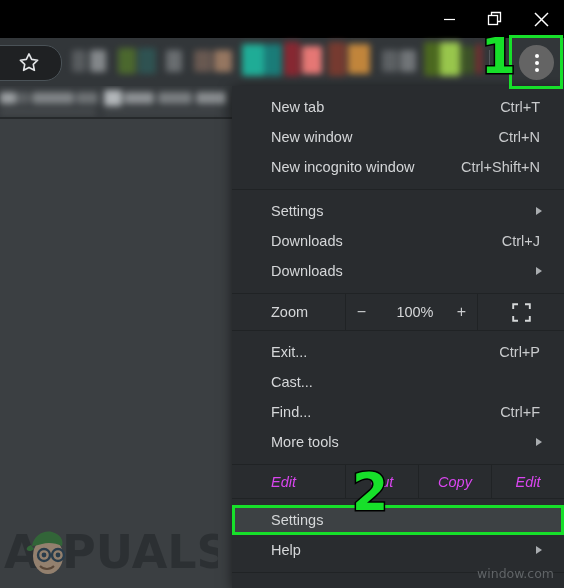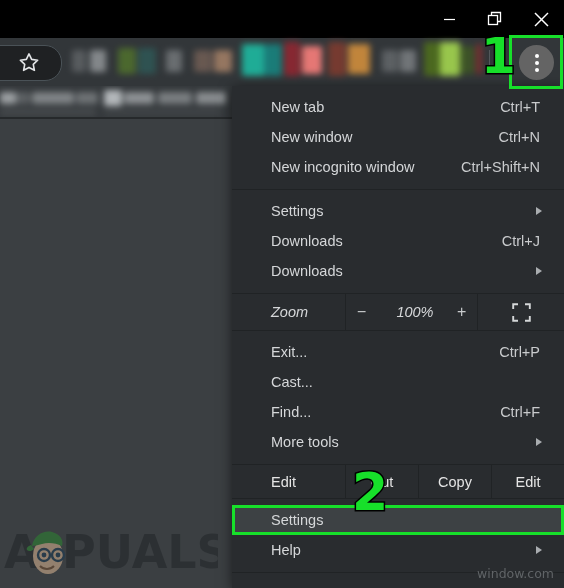--- a/index.html
+++ b/index.html
@@ -66,30 +66,30 @@
     color:#d5d7d9;font-size:14.5px;padding:0 0 0 39px;box-sizing:border-box;
     white-space:nowrap;
   }
   .mi .accel{position:absolute;right:24px;color:#c9cbcd;font-size:14.5px;}
   .mi .arrow{position:absolute;right:22px;width:0;height:0;
              border-left:6px solid #a9adb0;border-top:4.5px solid transparent;border-bottom:4.5px solid transparent;}
   .sect{padding:6px 0 7px 0;}
   .sep{height:1px;background:#202325;}
 
   
-  .zoomrow{position:relative;height:36px;display:flex;align-items:center;color:#d5d7d9;font-size:14.5px;font-style:italic;}
+  .zoomrow{position:relative;height:36px;display:flex;align-items:center;color:#d5d7d9;font-size:14.5px;}
   .zoomrow .zlabel{padding-left:39px;width:113px;box-sizing:border-box;}
   .zvsep{width:1px;height:36px;background:#202325;}
   .zctrls{flex:1;display:flex;align-items:center;justify-content:center;gap:20px;}
   .zbtn{color:#c9cbcd;font-size:16px;width:16px;text-align:center;}
   .zval{color:#d5d7d9;font-size:14.5px;min-width:44px;text-align:right;}
   .zfull{width:86px;display:flex;align-items:center;justify-content:center;}
 
   
-  .editrow{position:relative;height:33px;display:flex;align-items:stretch;color:#e5e5e5;font-size:14.5px;}
+  .editrow{position:relative;height:33px;display:flex;align-items:stretch;color:#d946ef;font-size:14.5px;font-style:italic;}
   .editrow .ecell{display:flex;align-items:center;justify-content:center;}
   .editrow .ecell.lbl{justify-content:flex-start;padding-left:39px;width:113px;box-sizing:border-box;}
   .evsep{width:1px;background:#202325;}
   .ecell.op{flex:1;text-align:right;}
 
   
   .settings-wrap{position:relative;text-align:center;}
   .settings-row{background:#3d4144;}
   .settings-box{
     position:absolute;left:0;top:0;width:332px;height:100%;

